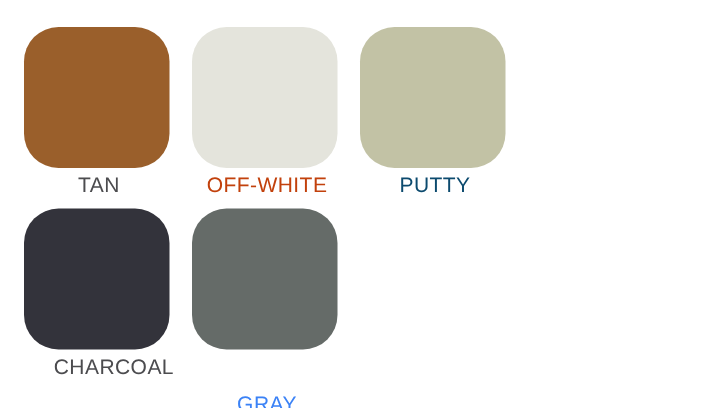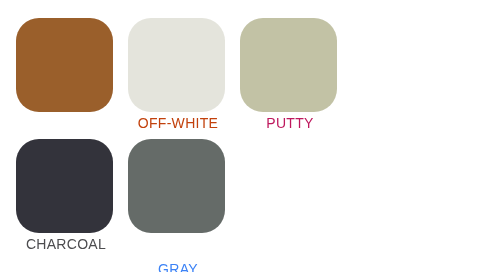--- a/index.html
+++ b/index.html
@@ -59,35 +59,36 @@
   }
 </style>
 </head>
 <body>
 
 <div id="palette-board" style="background-color: rgb(255, 255, 255);">
   <div class="swatch-grid">
 
     <div class="swatch-cell">
       <span class="swatch-chip" style="background-color: rgb(154, 95, 43);"></span>
+      <span class="swatch-label" style="color: rgb(76, 76, 79);">TAN</span>
     </div>
 
     <div class="swatch-cell">
       <span class="swatch-chip" style="background-color: rgb(228, 228, 220);"></span>
       <span class="swatch-label" style="color: #c2410c;">OFF-WHITE</span>
     </div>
 
     <div class="swatch-cell">
       <span class="swatch-chip" style="background-color: rgb(194, 194, 165);"></span>
-      <span class="swatch-label" style="color: #be185d;">PUTTY</span>
+      <span class="swatch-label" style="color: #0c4a6e;">PUTTY</span>
     </div>
 
     <div class="swatch-cell">
       <span class="swatch-chip" style="background-color: rgb(51, 51, 59);"></span>
-      <span class="swatch-label" style="color: rgb(76, 76, 79);">CHARCOAL</span>
+      <span class="swatch-label" style="color: rgb(76, 76, 79); text-align: right;">CHARCOAL</span>
     </div>
 
     <div class="swatch-cell">
       <span class="swatch-chip" style="background-color: rgb(101, 107, 104);"></span>
       <span class="swatch-label" style="color: #3b82f6; margin-top: 25px;">GRAY</span>
     </div>
 
     <div class="swatch-cell empty">
       
       

